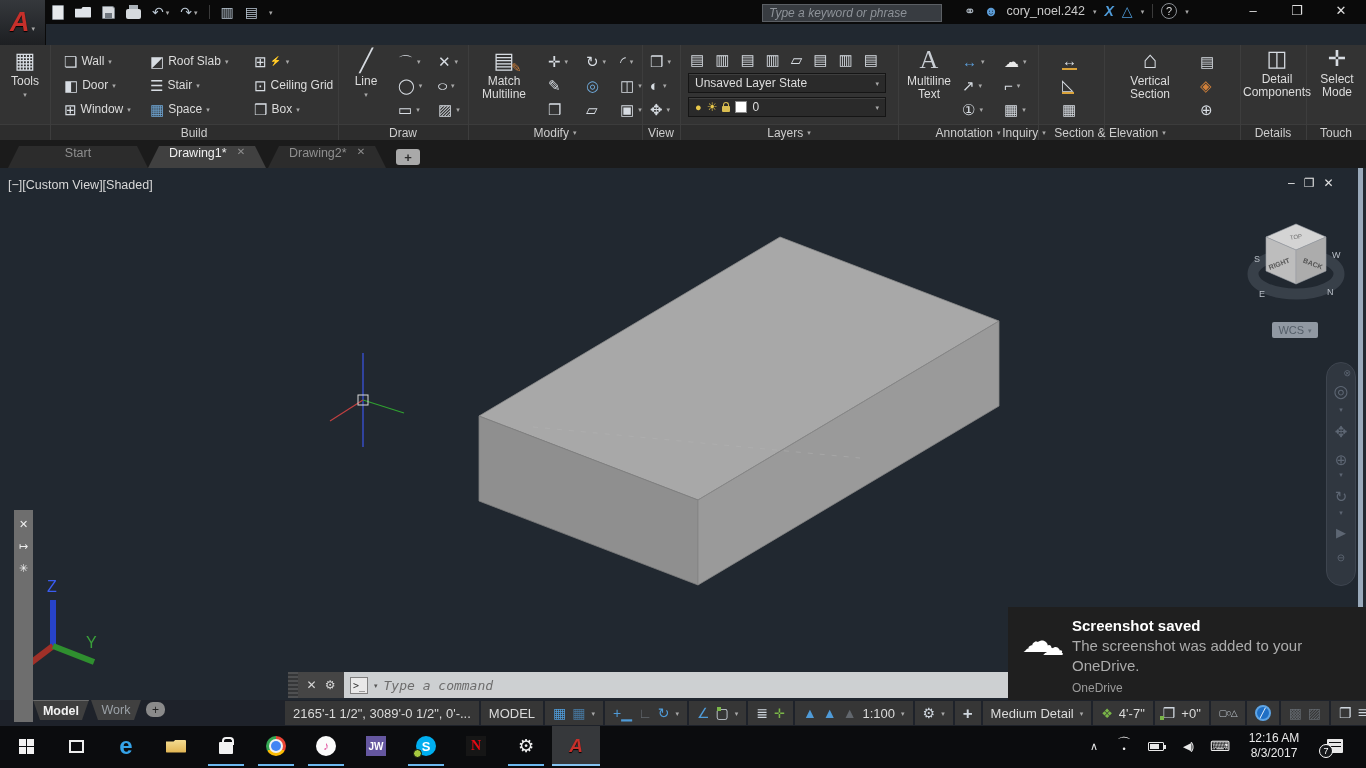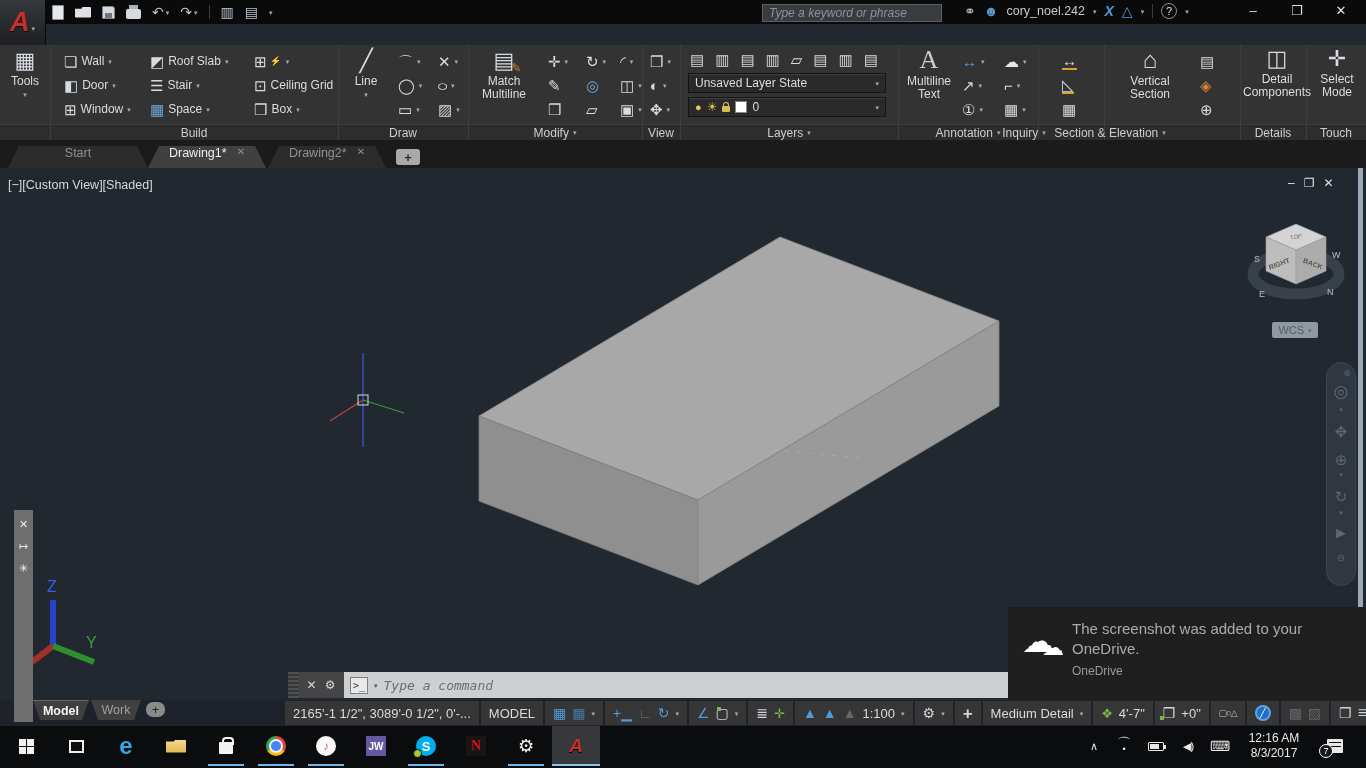--- a/index.html
+++ b/index.html
@@ -560,20 +560,21 @@
   <div class="lightseg">
     <span id="cmdicon">&gt;_</span>
     <span class="dd" style="color:#555">▾</span>
     <input id="cmdinput" type="text" placeholder="Type a command" style="">
   </div>
 </div>
 
 <div id="notif" class="ab">
   <span class="cloud1">☁</span>
   <span class="cloud2">☁</span>
+  <div class="ntitle">Screenshot saved</div>
   <div class="nbody">The screenshot was added to your OneDrive.</div>
   <div class="nsrc">OneDrive</div>
 </div>
 
 <div id="statusrow" class="ab">
   <div class="ltab" style="left:33px;width:56px;background:#3f3f3f;color:#f2f2f2;font-weight:bold;border-top:1px solid #6a6a6a">
       <span>Model</span>
     </div>
   <div class="ltab" style="left:91px;width:50px;background:#404040;color:#9aa0a6">
       <span>Work</span>

